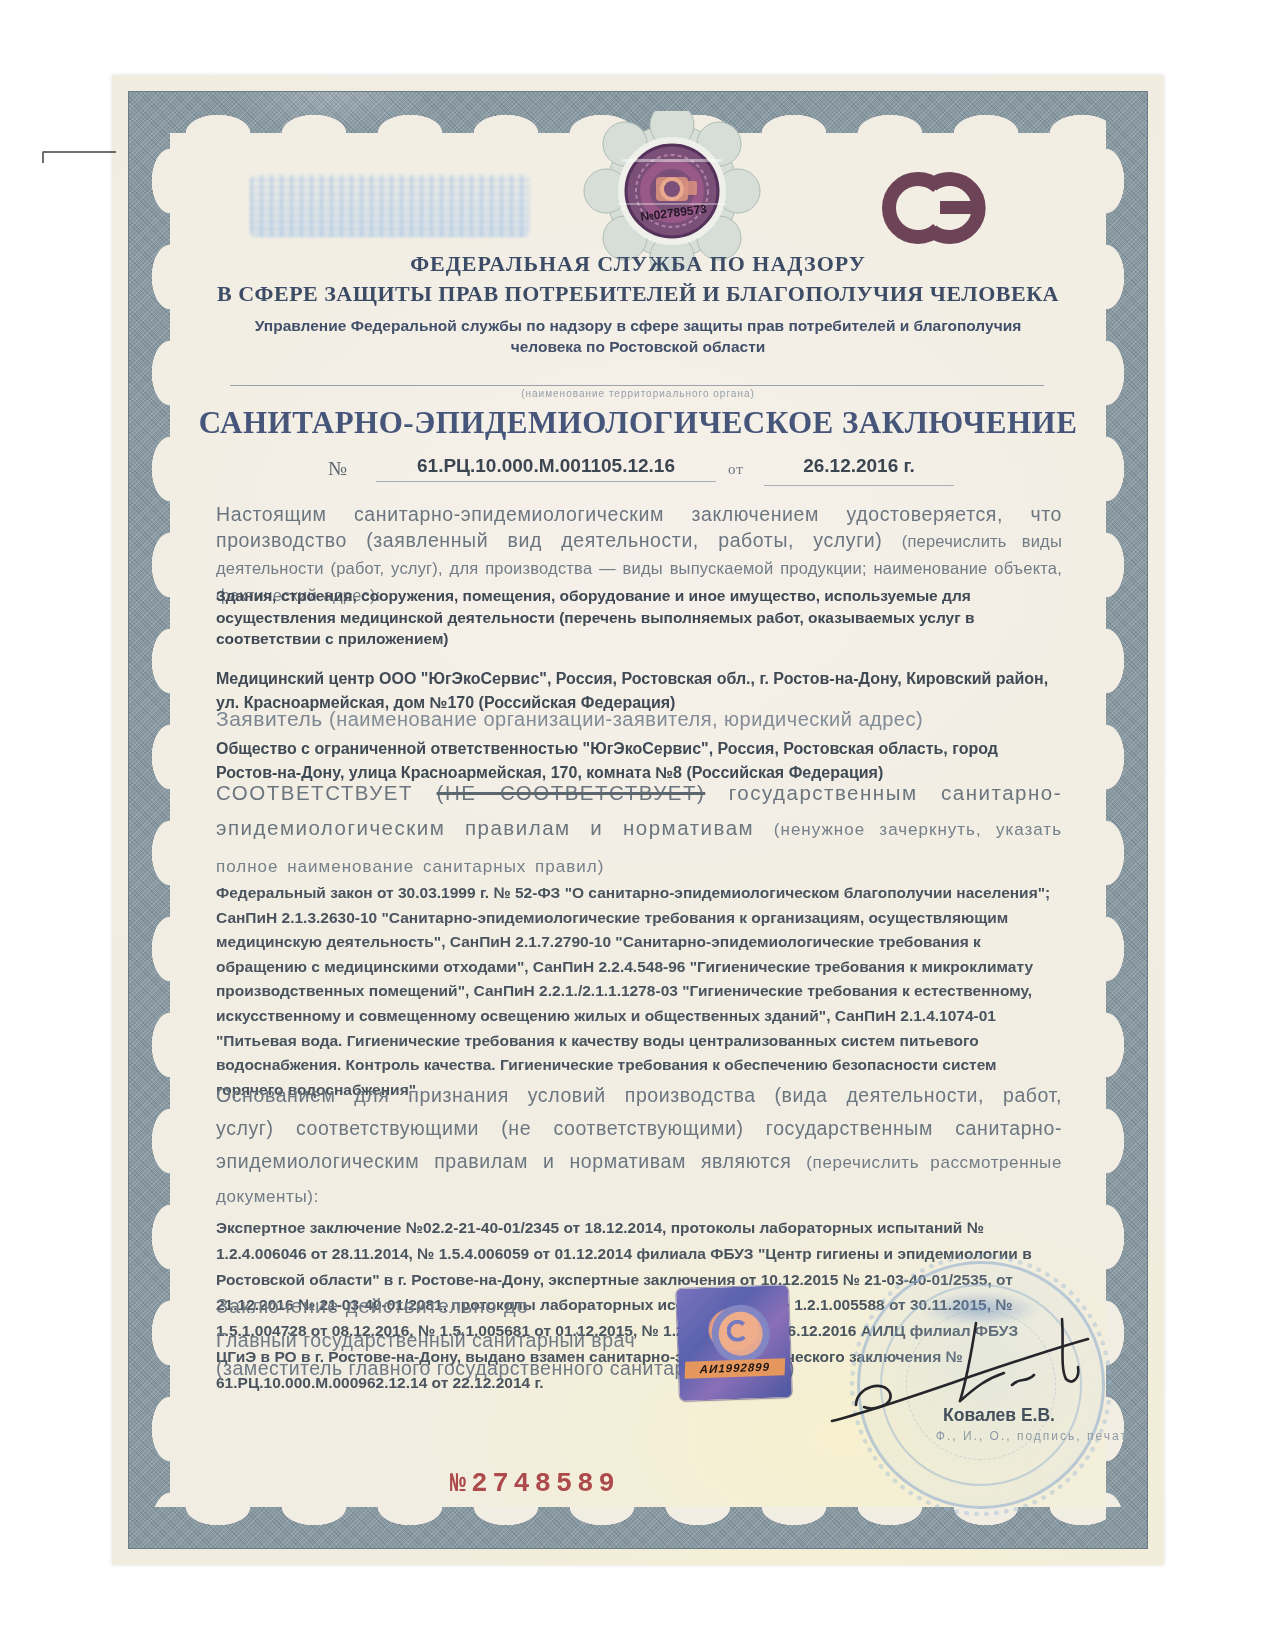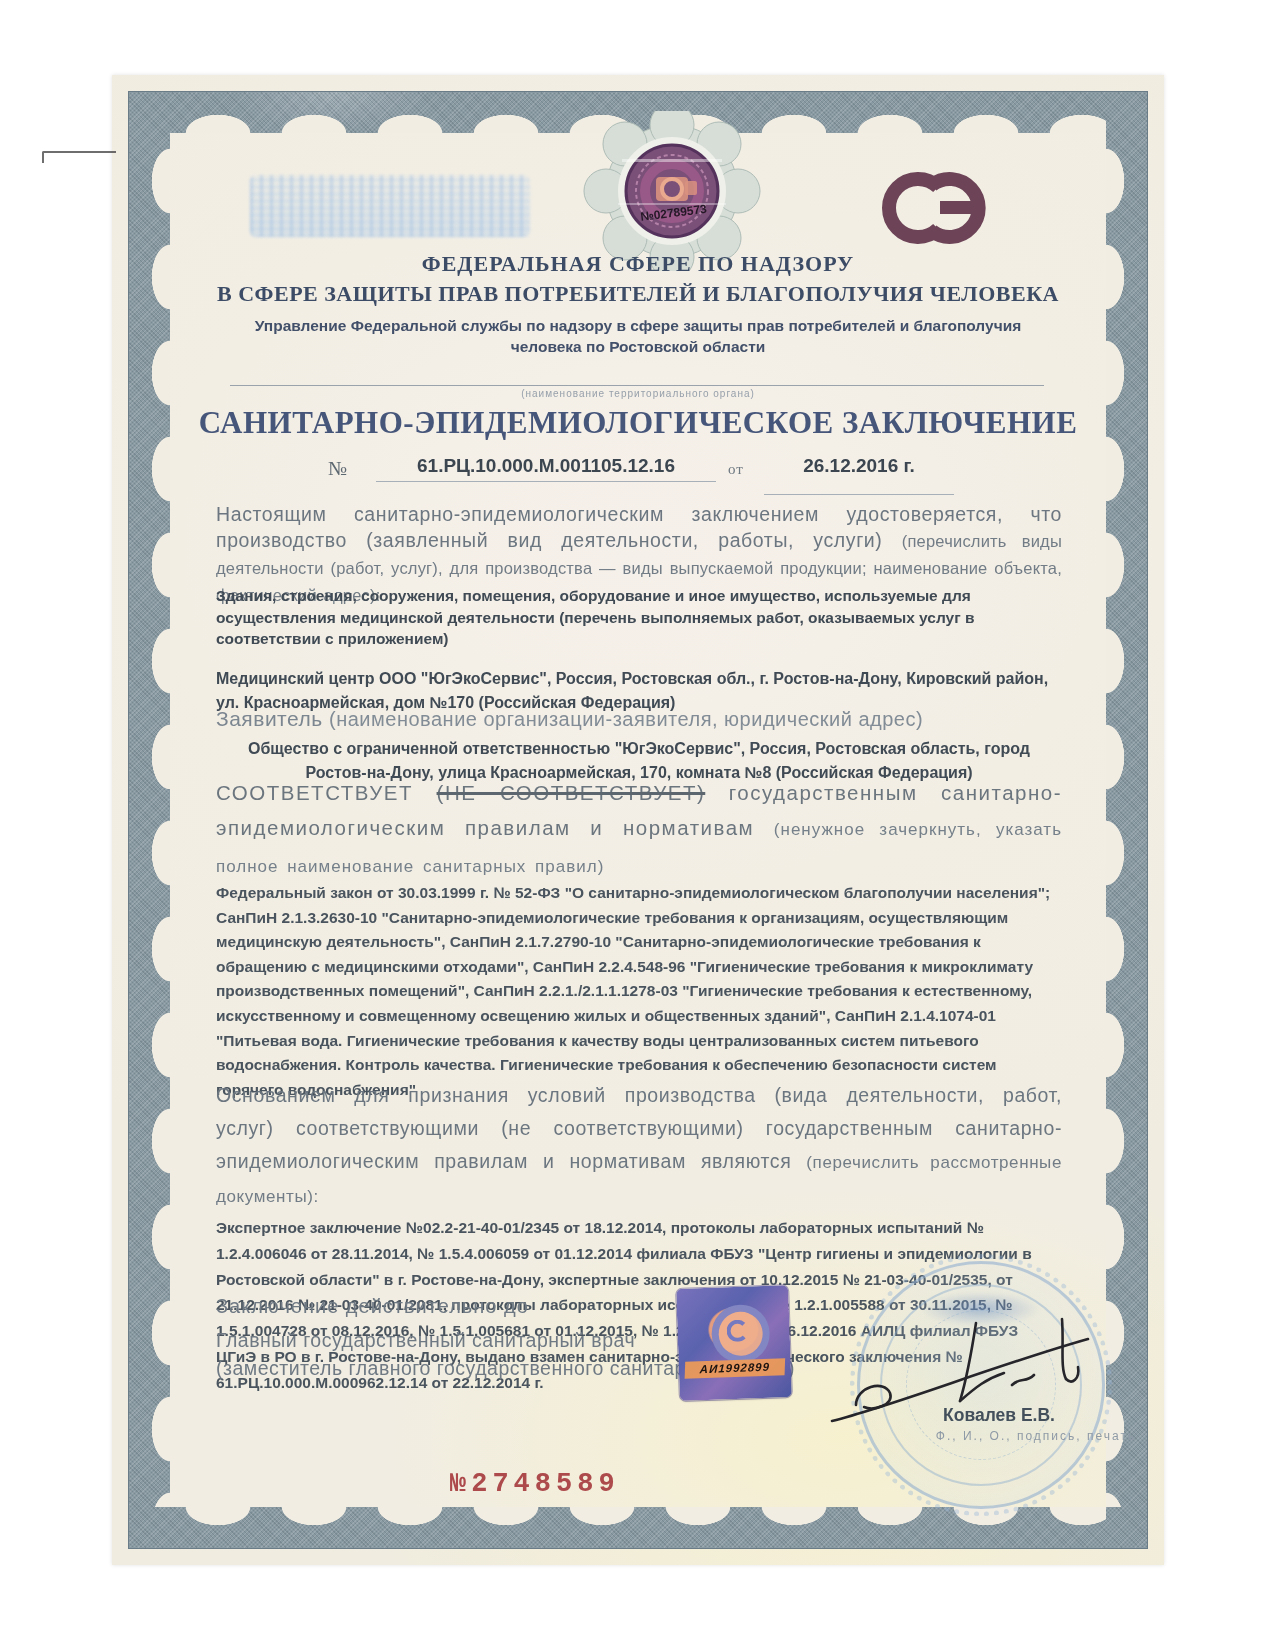--- a/index.html
+++ b/index.html
@@ -69,30 +69,30 @@
   .rule{top:252px;left:60px;width:814px;border-top:1.5px solid #9aa3ac;}
   .org-caption{top:255px;font-size:10px;color:#97a0ab;letter-spacing:1px;filter:blur(.4px);}
   .doc-title{top:272px;font-size:31px;font-weight:700;color:#46567a;letter-spacing:0.5px;}
 
   .numrow{top:322px;left:46px;right:46px;height:30px;font-size:18px;color:#5d6770;}
   .numrow .no-label{position:absolute;left:112px;top:2px;font-size:20px;}
   .numrow .num-line{position:absolute;left:160px;width:340px;text-align:center;border-bottom:1px solid #a7afb8;
       font-family:"Liberation Sans",sans-serif;font-weight:700;font-size:19px;color:#3c4650;padding-bottom:4px;}
   .numrow .of-label{position:absolute;left:512px;top:6px;font-size:15px;letter-spacing:1px;color:#6e7880;text-align:right;}
   .numrow .date-line{position:absolute;left:548px;width:190px;text-align:center;border-bottom:1px solid #a7afb8;
-      font-weight:700;font-size:19px;color:#3c4650;padding-bottom:17px;}
+      font-weight:700;font-size:19px;color:#3c4650;padding-bottom:8px;}
 
   .p-certify{top:368px;left:46px;width:846px;text-align:justify;color:#6b7680;
       font-size:19.5px;line-height:26px;letter-spacing:.6px;word-spacing:5px;}
   .p-certify .note{font-size:16.5px;letter-spacing:.2px;word-spacing:2px;color:#717c86;}
   .p-activity{top:452px;left:46px;width:846px;color:#3f4a54;font-weight:700;font-size:15.5px;line-height:21.5px;}
   .p-facility{top:534px;left:46px;width:846px;color:#3f4a54;font-weight:700;font-size:16px;line-height:24px;}
   .applicant-row{top:574px;left:46px;width:846px;color:#7b8690;font-size:21px;letter-spacing:.5px;}
   .applicant-row .note{font-size:20px;color:#818c96;}
-  .p-applicant{top:604px;left:46px;width:846px;color:#3f4a54;font-weight:700;font-size:16px;line-height:24px;text-align:center;}
+  .p-applicant{top:604px;left:46px;width:846px;color:#3f4a54;font-weight:700;font-size:16px;line-height:24px;}
 
   .p-conforms{top:642px;left:46px;width:846px;text-align:justify;color:#6b757e;
       font-size:20.5px;line-height:35px;letter-spacing:1.5px;word-spacing:7px;}
   .p-conforms .struck{text-decoration:line-through;text-decoration-thickness:3px;text-decoration-color:#5c666f;}
   .p-conforms .note{font-size:17px;letter-spacing:1px;word-spacing:3px;color:#75808a;}
 
   .p-regs{top:748px;left:46px;width:846px;color:#49545e;font-weight:600;font-size:15.5px;line-height:24.6px;}
   .p-basis{top:946px;left:46px;width:846px;text-align:justify;color:#6b7680;
       font-size:19.5px;line-height:33px;letter-spacing:.6px;word-spacing:4px;}
   .p-basis .note{font-size:17px;color:#717c86;word-spacing:1px;}
@@ -172,21 +172,21 @@
       <rect x="40" y="48" width="100" height="3" fill="rgba(255,255,255,.45)"></rect>
       <rect x="36" y="92" width="108" height="2" fill="rgba(255,255,255,.35)"></rect>
     </svg>
 
     <svg class="abs se-logo" viewBox="0 0 136 100">
       <path d="M 76 26 A 29 29 0 1 0 76 68" fill="none" stroke="#6d4457" stroke-width="14" stroke-linecap="butt"></path>
       <path d="M 70 70 A 29 29 0 1 0 70 24" fill="none" stroke="#6d4457" stroke-width="14" stroke-linecap="butt"></path>
       <rect x="78" y="40" width="34" height="13" fill="#6d4457"></rect>
     </svg>
 
-    <div class="abs center agency1 serif">ФЕДЕРАЛЬНАЯ СФЕРЕ ПО НАДЗОРУ</div>
+    <div class="abs center agency1 serif">ФЕДЕРАЛЬНАЯ СЛУЖБА ПО НАДЗОРУ</div>
     <div class="abs center agency2 serif">В СФЕРЕ ЗАЩИТЫ ПРАВ ПОТРЕБИТЕЛЕЙ И БЛАГОПОЛУЧИЯ  ЧЕЛОВЕКА</div>
     <div class="abs center dept">
       <div>Управление Федеральной службы по надзору в сфере защиты прав потребителей и благополучия человека по Ростовской области</div>
     </div>
 
     <div class="abs rule"></div>
     <div class="abs center org-caption">(наименование территориального органа)</div>
 
     <div class="abs center doc-title serif">САНИТАРНО-ЭПИДЕМИОЛОГИЧЕСКОЕ ЗАКЛЮЧЕНИЕ</div>
 

